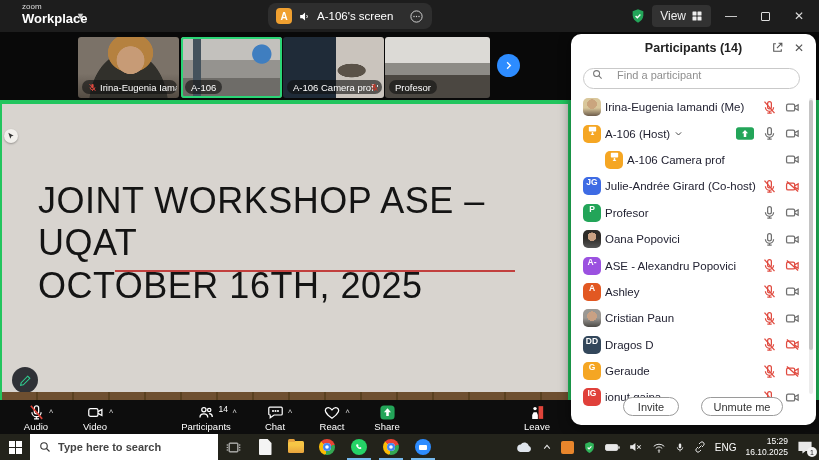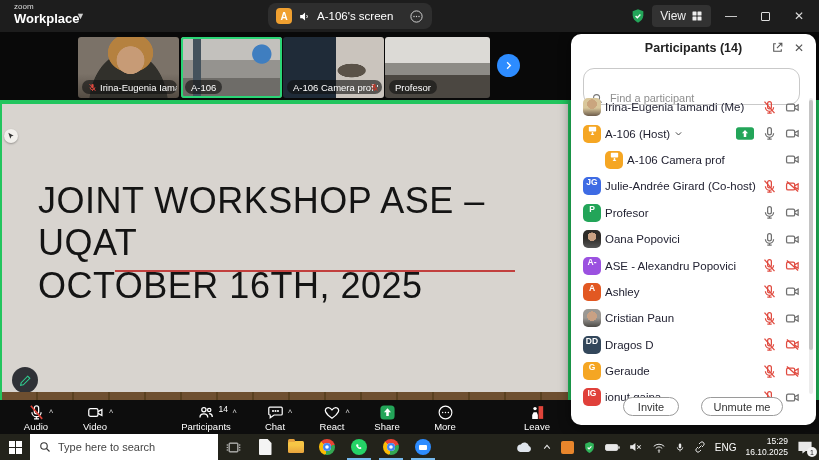--- a/index.html
+++ b/index.html
@@ -1,21 +1,21 @@
 <!DOCTYPE html>
 <html><head>
 <meta charset="utf-8">
 <style>
   * { margin:0; padding:0; box-sizing:border-box; }
   html,body { width:819px; height:460px; background:#000; font-family:"Liberation Sans", sans-serif; overflow:hidden; }
   .screen { position:relative; width:819px; height:460px; background:#000; overflow:hidden; }
 
   
   .titlebar { position:absolute; top:0; left:0; width:819px; height:32px; background:#1d1d1d; z-index:6; }
-  .logo { position:absolute; left:14px; top:3px; color:#fff; line-height:1; }
+  .logo { position:absolute; left:22px; top:3px; color:#fff; line-height:1; }
   .logo .l1 { font-size:8px; color:#ddd; }
   .logo .l2 { font-size:13px; font-weight:bold; margin-top:1px; }
   .logo-chevron { position:absolute; left:76px; top:11px; color:#cfcfcf; font-size:9px; }
   .meeting-tab { position:absolute; left:106px; top:0; height:32px; display:flex; align-items:center; gap:6px; color:#ececec; font-size:12px; padding:0 8px; }
   .meeting-tab svg { width:15px; height:15px; }
   .screen-tab { position:absolute; left:268px; top:3px; width:164px; height:26px; background:#2e2e2e; border-radius:8px; display:flex; align-items:center; padding:0 8px; gap:6px; }
   .screen-tab .mini-avatar { width:16px; height:16px; border-radius:4px; background:#f0a030; color:#fff; font-size:10px; font-weight:bold; display:flex; align-items:center; justify-content:center; }
   .screen-tab .tab-label { color:#fff; font-size:11.5px; flex:1; white-space:nowrap; overflow:hidden; }
   .screen-tab svg { flex:none; }
   .tb-right { position:absolute; right:0; top:0; height:32px; display:flex; align-items:center; gap:6px; padding-right:6px; }
@@ -62,21 +62,21 @@
   .tbtn .tlabel { font-size:9.5px; color:#fff; }
   .caret { position:absolute; right:-9px; top:3px; color:#cfcfcf; font-size:8px; }
   .pcount { position:absolute; right:-13px; top:0; color:#fff; font-size:8.5px; }
 
   
   .panel { position:absolute; left:571px; top:34px; width:245px; height:391px; background:#fff; border-radius:10px; box-shadow:0 2px 12px rgba(0,0,0,.55); z-index:5; overflow:hidden; }
   .panel-header { position:relative; height:28px; display:flex; align-items:center; justify-content:center; }
   .panel-title { font-size:12.5px; font-weight:bold; color:#222; }
   .popout { position:absolute; right:32px; top:7px; }
   .pclose { position:absolute; right:12px; top:7px; color:#555; font-size:12px; }
-  .searchbox { position:absolute; left:12px; right:16px; top:34px; height:37px; border:1px solid #c9c9c9; border-radius:11px; display:flex; align-items:flex-end; padding:0 8px; gap:7px; background:#fff; }
+  .searchbox { position:absolute; left:12px; right:16px; top:34px; height:21px; border:1px solid #c9c9c9; border-radius:11px; display:flex; align-items:flex-start; padding:0 8px; gap:14px; background:#fff; }
   .searchbox input { border:0; outline:0; flex:1; font-size:11px; color:#333; font-family:"Liberation Sans",sans-serif; background:transparent; }
   .searchbox input::placeholder { color:#8f8f8f; }
   .plist { position:absolute; top:60px; left:0; right:0; height:312px; overflow:hidden; }
   .prow { height:26.4px; display:flex; align-items:center; padding:0 16px 0 12px; }
   .prow.indent { padding-left:34px; }
   .pav { width:18px; height:18px; border-radius:5px; flex:none; display:flex; align-items:flex-start; justify-content:center; color:#fff; font-size:8.5px; font-weight:bold; overflow:hidden; }
   .pav .room-glyph { display:none; }
   .pav.room .room-glyph { display:block; }
   .photo-irina { background:radial-gradient(circle at 50% 34%, #caa57e 0 32%, transparent 33%), linear-gradient(180deg,#d9c79b 0 55%, #6d5c4b 100%); }
   .photo-oana  { background:radial-gradient(circle at 50% 38%, #caa184 0 30%, transparent 31%), linear-gradient(180deg,#2e2b28 0 45%, #555 100%); }
@@ -95,21 +95,21 @@
   .pill-btn { position:absolute; height:19px; border:1px solid #9a9a9a; border-radius:10px; background:#fff; color:#333; font-size:11px; display:flex; align-items:center; justify-content:center; font-family:"Liberation Sans",sans-serif; }
   .invite { left:52px; width:56px; }
   .unmute { left:130px; width:82px; }
 
   
   .taskbar { position:absolute; top:434px; left:0; width:819px; height:26px; background:#23231b; z-index:7; display:block; }
   .start { position:absolute; left:0; top:0; width:30px; height:26px; display:flex; align-items:center; justify-content:center; }
   .winlogo { width:13px; height:13px; display:grid; grid-template-columns:6px 6px; grid-template-rows:6px 6px; gap:1px; }
   .winlogo i { background:#fff; }
   .tsearch { position:absolute; left:30px; top:0; width:188px; height:26px; background:#fff; display:flex; align-items:center; gap:7px; padding:0 9px; }
-  .tsearch span { font-size:11px; color:#444; }
+  .tsearch span { font-size:11px; color:#444;font-weight:bold; }
   .task-icon { position:absolute; top:0; width:30px; height:26px; display:flex; align-items:center; justify-content:center; }
   .underline { position:absolute; bottom:0; height:2px; width:24px; background:#76b9ed; }
   .notepad { width:13px; height:16px; background:#f4f4f4; border-radius:1px; clip-path:polygon(0 0,70% 0,100% 25%,100% 100%,0 100%); }
   .folder { width:16px; height:12px; background:linear-gradient(180deg,#f7c645 0 35%, #e8a33d 100%); border-radius:1.5px; position:relative; }
   .folder:before { content:""; position:absolute; top:-2px; left:0; width:7px; height:3px; background:#e8a33d; border-radius:1.5px 1.5px 0 0; }
   .chrome { width:16px; height:16px; border-radius:50%; background:conic-gradient(from -45deg,#ea4335 0 33%,#34a853 0 66%,#fbbc05 0 100%); position:relative; }
   .chrome:after { content:""; position:absolute; inset:4px; border-radius:50%; background:#fff; box-shadow:inset 0 0 0 2.2px #4285f4; }
   .wa { width:16px; height:16px; border-radius:50%; background:#25d366; display:flex; align-items:center; justify-content:center; }
   .zoomapp { width:16px; height:16px; border-radius:50%; background:#2d8cff; display:flex; align-items:center; justify-content:center; }
   .zoomapp i { width:8px; height:5px; background:#fff; border-radius:1px; display:block; }
@@ -285,31 +285,20 @@
     </div>
     <div class="tbtn" style="left:360px">
       <span class="ticon">
         <svg width="17" height="17" viewBox="0 0 24 24">
             <rect x="2" y="2" width="20" height="20" rx="5" fill="#23a559"></rect>
             <path d="M12 6l5 5.5h-3.2V17h-3.6v-5.5H7z" fill="#fff"></path>
           </svg>
       </span>
       <span class="tlabel">Share</span>
     </div>
-    <div class="tbtn" style="left:418px">
-      <span class="ticon">
-        <svg width="17" height="17" viewBox="0 0 24 24" fill="none" stroke="#fff" stroke-width="1.6">
-            <circle cx="12" cy="12" r="9"></circle>
-            <circle cx="8" cy="12" r="1" fill="#fff" stroke="none"></circle>
-            <circle cx="12" cy="12" r="1" fill="#fff" stroke="none"></circle>
-            <circle cx="16" cy="12" r="1" fill="#fff" stroke="none"></circle>
-          </svg>
-      </span>
-      <span class="tlabel">More</span>
-    </div>
     <div class="tbtn" style="left:510px">
       <span class="ticon">
         <svg width="17" height="17" viewBox="0 0 24 24">
             <path d="M13.5 3H20v18h-6.5z" fill="#e0443a"></path>
             <circle cx="8.5" cy="6.5" r="2.4" fill="#fff"></circle>
             <path d="M4.5 21v-5.5l2-4h4.5l1.5 4V21z" fill="#fff"></path>
           </svg>
       </span>
       <span class="tlabel">Leave</span>
     </div>

